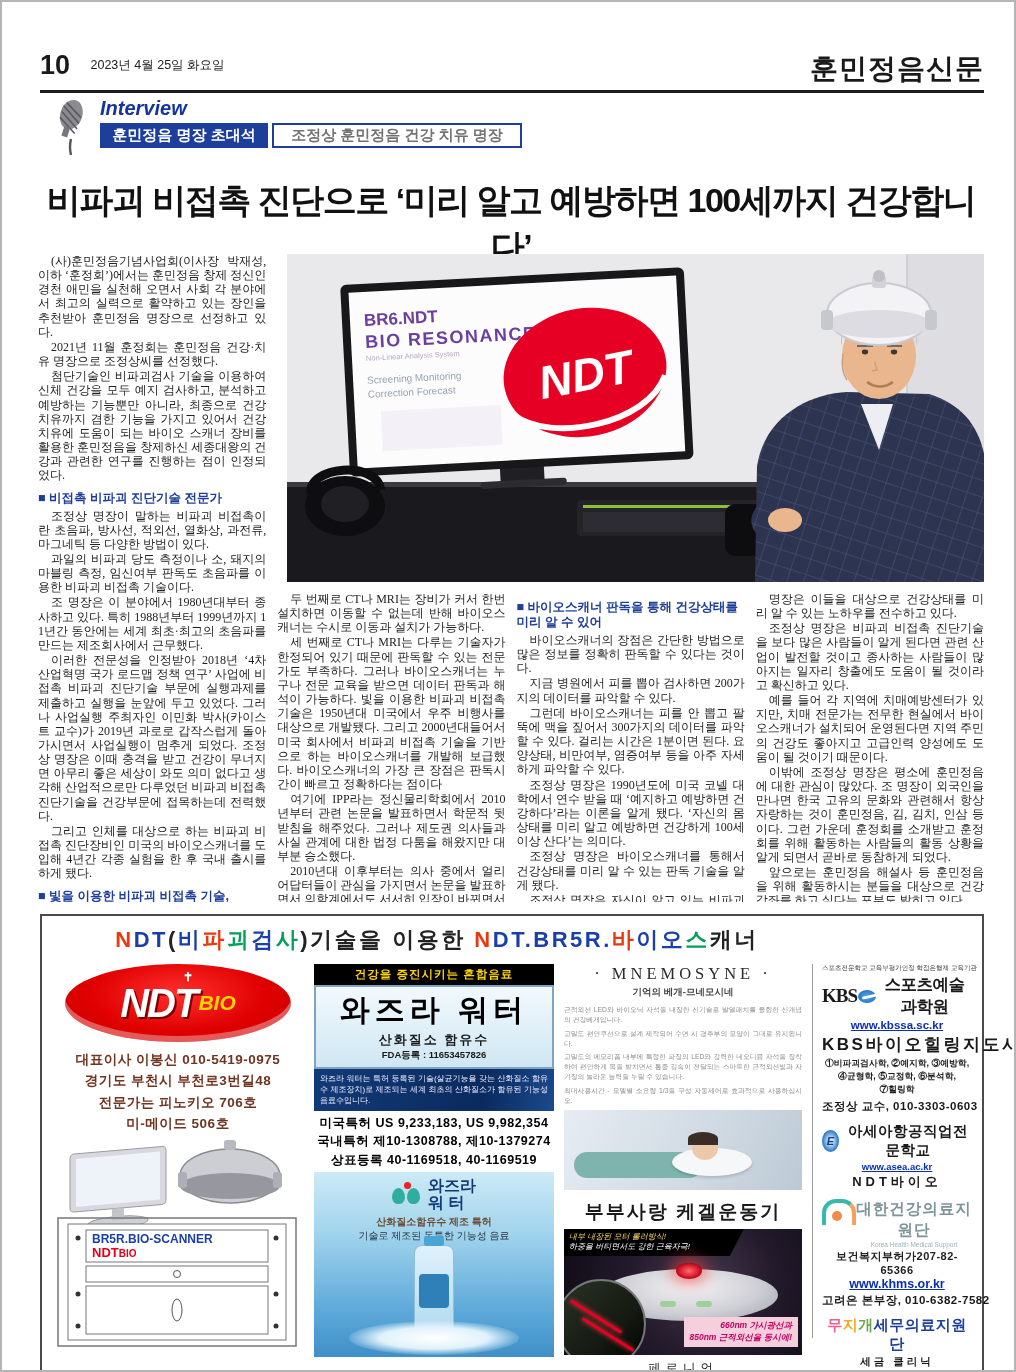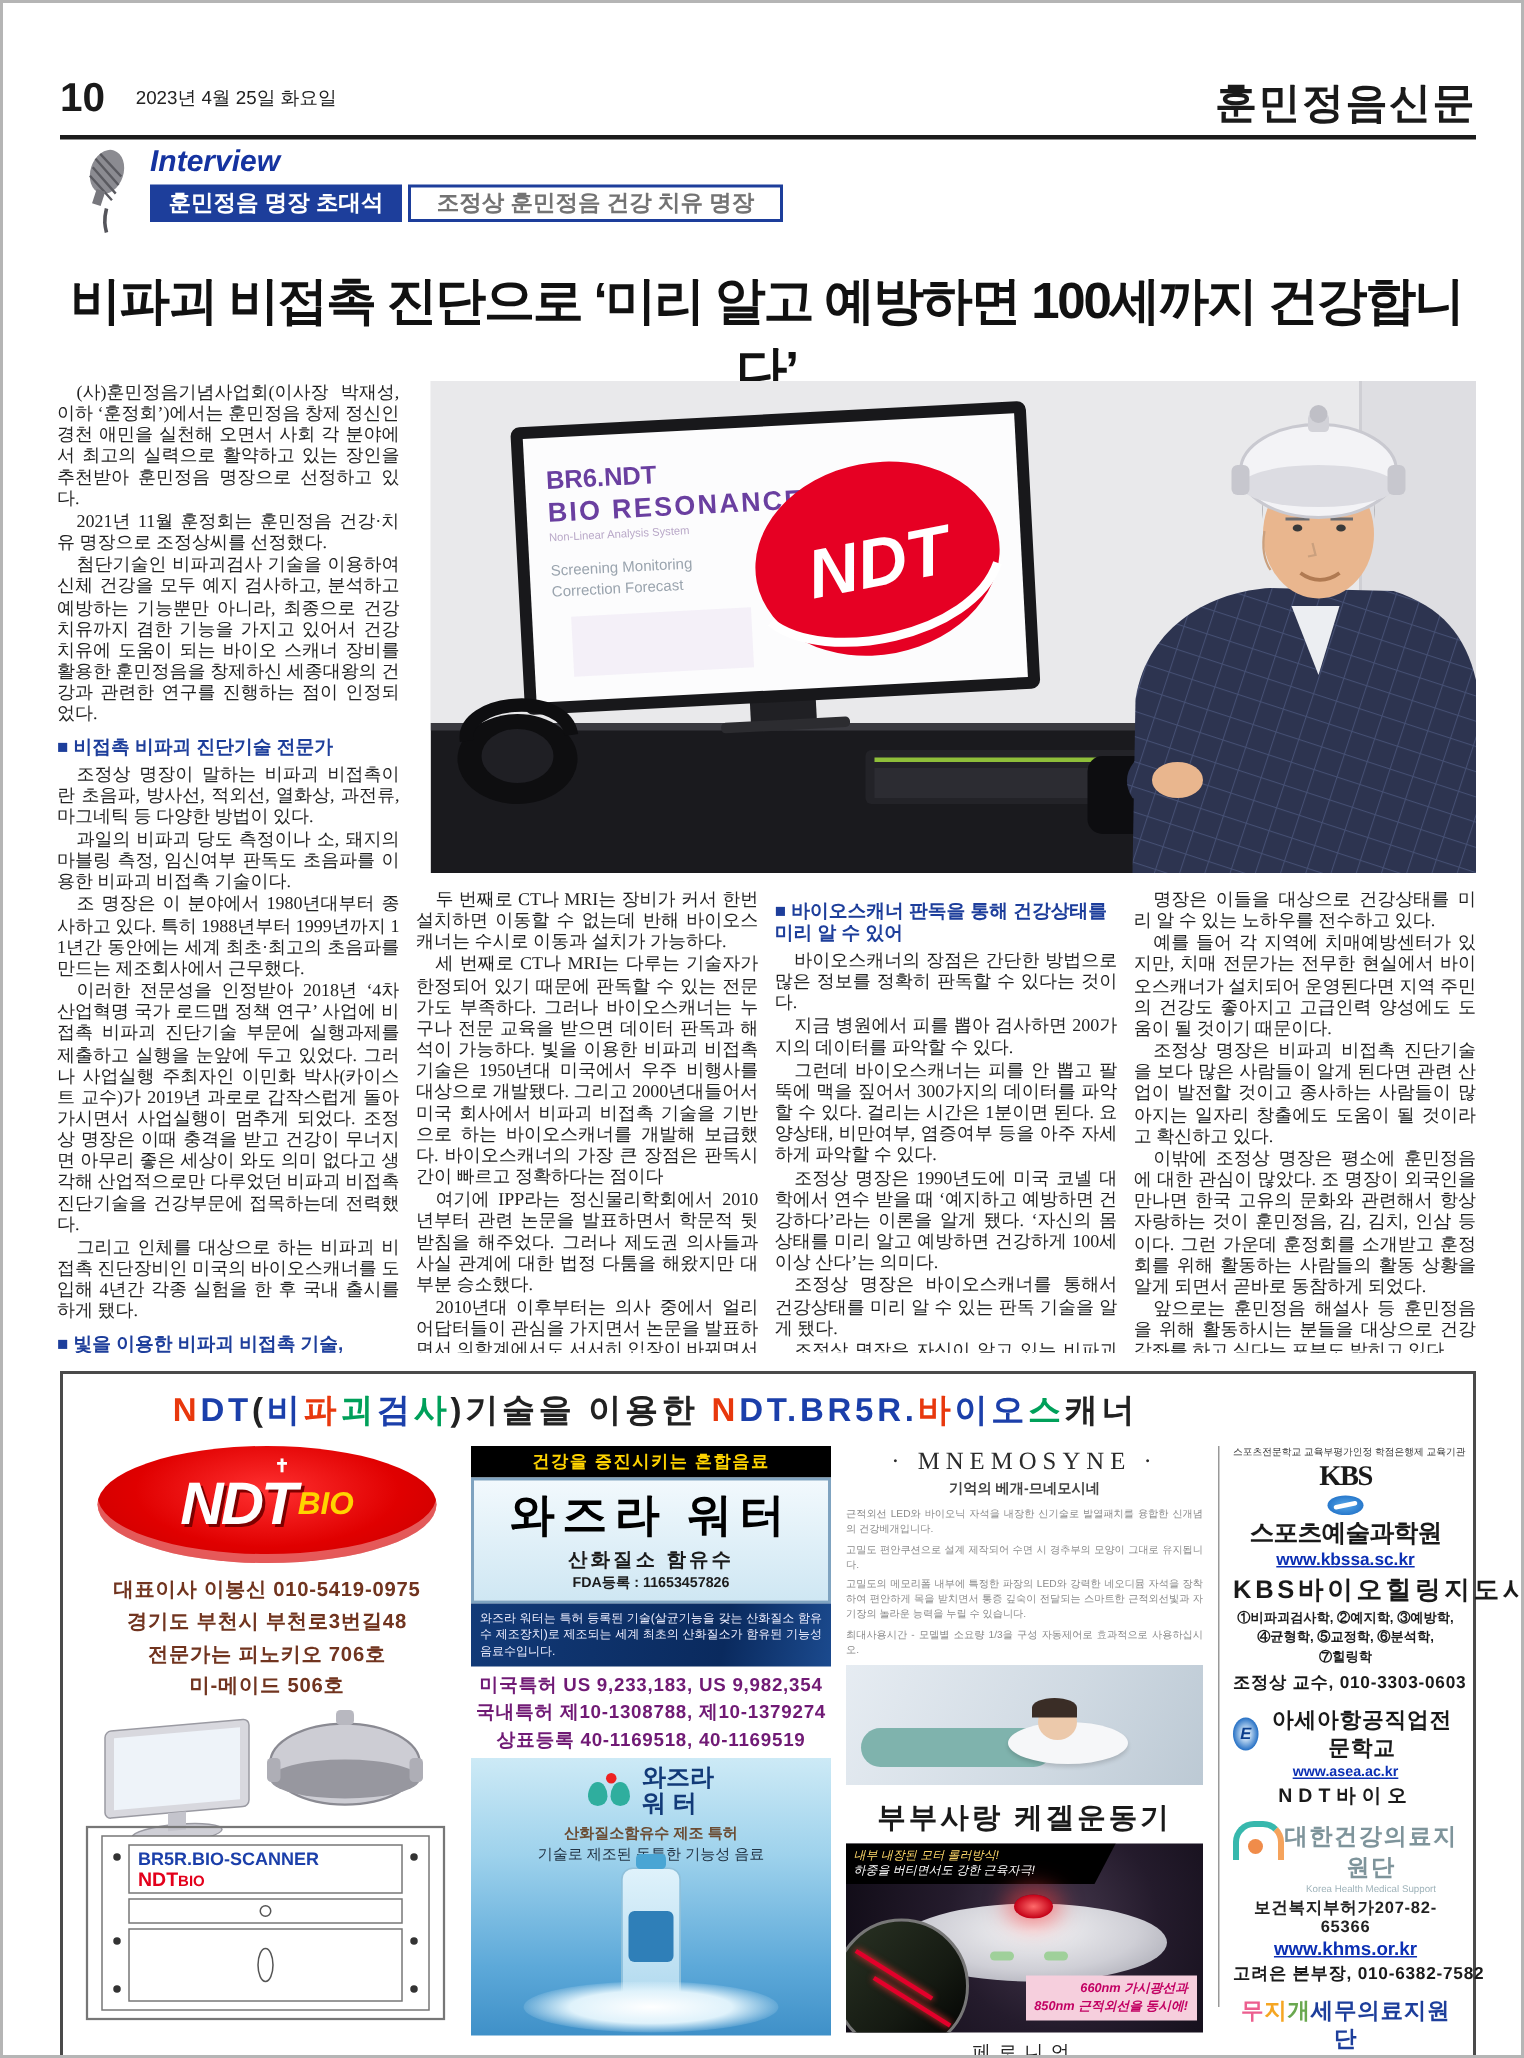--- a/index.html
+++ b/index.html
@@ -49,21 +49,21 @@
   .ndt-addr div{font-size:13.5px;font-weight:bold;color:#71341f;text-align:center;line-height:1.58;letter-spacing:0.5px;}
   
   .wz-bar{background:#000;color:#ffd400;font-weight:bold;font-size:11.5px;text-align:center;padding:3px 0;letter-spacing:1px;}
   .wz-box{border:2px solid #7fa3c0;background:linear-gradient(#f2f9fd,#cfe7f3);text-align:center;padding:3px 0 5px;}
   .wz-title{font-size:30px;font-weight:900;letter-spacing:5px;color:#000;}
   .wz-sub{font-size:13px;font-weight:bold;letter-spacing:2px;}
   .wz-fda{font-size:9.5px;font-weight:bold;}
   .wz-desc{background:linear-gradient(100deg,#123a78,#0a2a5e 70%,#1b4a8e);color:#eef;font-size:8px;
            padding:4px 6px;line-height:1.4;text-align:justify;}
   .wz-patents{margin:3px 0 2px;}
-  .wz-patents div{font-size:12.5px;font-weight:bold;text-align:center;line-height:1.5;color:#701a75;letter-spacing:0.5px;}
+  .wz-patents div{font-size:12.5px;font-weight:bold;text-align:center;line-height:1.5;color:#000000;letter-spacing:0.5px;}
   .wz-img{height:185px;background:linear-gradient(180deg,#cdeaf6 0%,#9ed2ec 35%,#5da9d9 75%,#3f90c8 100%);
           position:relative;text-align:center;overflow:hidden;margin-top:2px;}
   .wz-logo-row{display:flex;justify-content:center;align-items:center;gap:6px;padding-top:6px;}
   .wz-drops{position:relative;width:30px;height:22px;}
   .wz-drops i{position:absolute;width:13px;height:16px;background:#2fae9e;border-radius:50% 50% 50% 50%/60% 60% 40% 40%;}
   .wz-drops i:nth-child(1){left:0;top:4px;} .wz-drops i:nth-child(2){left:15px;top:4px;}
   .wz-drops b{position:absolute;left:12px;top:-2px;width:7px;height:7px;background:#e22;border-radius:50%;}
   .wz-imgname{font-weight:900;color:#123a78;font-size:16px;line-height:1.05;text-align:left;}
   .wz-imgline1{font-size:10px;font-weight:bold;color:#6b4c33;margin-top:4px;}
   .wz-imgline2{font-size:10px;color:#234;}
@@ -98,21 +98,21 @@
   .kg-btn{position:absolute;width:16px;height:6px;background:#9fd09a;border-radius:3px;top:72px;}
   .kg-inset{position:absolute;left:-8px;bottom:-14px;width:86px;height:86px;border-radius:50%;
             background:linear-gradient(135deg,#2a3324 0%,#151a12 60%,#000 100%);border:2px solid #777;overflow:hidden;}
   .kg-inset i{position:absolute;width:60px;height:3px;background:#e3002b;transform:rotate(32deg);box-shadow:0 0 5px #f33;}
   .kg-pink{position:absolute;right:4px;bottom:8px;background:#f6cfdd;color:#c20063;font-size:8.5px;font-weight:bold;
            padding:3px 6px;line-height:1.4;text-align:right;font-style:italic;}
   .kg-caption{text-align:center;font-size:12.5px;letter-spacing:5px;margin-top:5px;color:#222;}
   
   .rc-block{text-align:center;margin-bottom:8px;}
   .rc-top{font-size:6.5px;color:#333;letter-spacing:0px;white-space:nowrap;}
-  .kbs-logo{display:flex;justify-content:center;align-items:center;gap:1px;margin-top:1px;flex-direction:column;}
+  .kbs-logo{display:flex;justify-content:center;align-items:center;gap:1px;margin-top:1px;}
   .kbs-k{font-weight:900;font-size:19px;font-family:"Liberation Serif",serif;letter-spacing:-1px;}
   .kbs-oval{width:24px;height:13px;background:radial-gradient(#55a7e8,#1565c0);border-radius:50%;position:relative;}
   .kbs-oval:after{content:"";position:absolute;left:4px;top:5px;width:16px;height:3px;background:#fff;border-radius:2px;transform:rotate(-12deg);}
   .kbs-s{font-weight:900;font-size:16.5px;font-family:"Liberation Serif",serif;letter-spacing:-0.5px;}
   .ad-link{color:#0b2fb4;font-weight:bold;text-decoration:underline;font-size:11.5px;display:block;margin:1px 0;}
   .kbs-name{font-size:17px;font-weight:900;letter-spacing:2.5px;margin:2px 0 1px;white-space:nowrap;}
   .kbs-subj{font-size:8.8px;font-weight:bold;line-height:1.5;word-break:keep-all;}
   .rc-contact{font-size:11.5px;font-weight:900;margin-top:2px;letter-spacing:0.5px;white-space:nowrap;}
   .asea-row{display:flex;justify-content:center;align-items:center;gap:5px;}
   .asea-logo{width:22px;height:22px;border-radius:50%;background:radial-gradient(#cfe4f7 20%,#1565c0 75%);
@@ -186,22 +186,22 @@
         <div class="para">바이오스캐너의 장점은 간단한 방법으로 많은 정보를 정확히 판독할 수 있다는 것이다.</div>
         <div class="para">지금 병원에서 피를 뽑아 검사하면 200가지의 데이터를 파악할 수 있다.</div>
         <div class="para">그런데 바이오스캐너는 피를 안 뽑고 팔뚝에 맥을 짚어서 300가지의 데이터를 파악할 수 있다. 걸리는 시간은 1분이면 된다. 요양상태, 비만여부, 염증여부 등을 아주 자세하게 파악할 수 있다.</div>
         <div class="para">조정상 명장은 1990년도에 미국 코넬 대학에서 연수 받을 때 ‘예지하고 예방하면 건강하다’라는 이론을 알게 됐다. ‘자신의 몸 상태를 미리 알고 예방하면 건강하게 100세 이상 산다’는 의미다.</div>
         <div class="para">조정상 명장은 바이오스캐너를 통해서 건강상태를 미리 알 수 있는 판독 기술을 알게 됐다.</div>
         <div class="para">조정상 명장은 자신이 알고 있는 비파괴 비접촉 진단 노하우를 가급적 많은 사람들에게 알리기 위해 현재 KBS스포츠예술과학원회에서 바이오힐링 지도사 과정을 통해 관련 지식을 전달하고 있다.</div>
       </div>
     <div class="col col-offset">
       <div>
           <div class="para">명장은 이들을 대상으로 건강상태를 미리 알 수 있는 노하우를 전수하고 있다.</div>
+          <div class="para">조정상 명장은 비파괴 비접촉 진단기술을 보다 많은 사람들이 알게 된다면 관련 산업이 발전할 것이고 종사하는 사람들이 많아지는 일자리 창출에도 도움이 될 것이라고 확신하고 있다.</div>
           <div class="para">예를 들어 각 지역에 치매예방센터가 있지만, 치매 전문가는 전무한 현실에서 바이오스캐너가 설치되어 운영된다면 지역 주민의 건강도 좋아지고 고급인력 양성에도 도움이 될 것이기 때문이다.</div>
-          <div class="para">조정상 명장은 비파괴 비접촉 진단기술을 보다 많은 사람들이 알게 된다면 관련 산업이 발전할 것이고 종사하는 사람들이 많아지는 일자리 창출에도 도움이 될 것이라고 확신하고 있다.</div>
           <div class="para">이밖에 조정상 명장은 평소에 훈민정음에 대한 관심이 많았다. 조 명장이 외국인을 만나면 한국 고유의 문화와 관련해서 항상 자랑하는 것이 훈민정음, 김, 김치, 인삼 등이다. 그런 가운데 훈정회를 소개받고 훈정회를 위해 활동하는 사람들의 활동 상황을 알게 되면서 곧바로 동참하게 되었다.</div>
           <div class="para">앞으로는 훈민정음 해설사 등 훈민정음을 위해 활동하시는 분들을 대상으로 건강 강좌를 하고 싶다는 포부도 밝히고 있다.</div>
         </div>
 
     </div>
 
     <div class="photo">
       <svg width="701" height="328" viewBox="0 0 701 328">
         <rect x="0" y="0" width="701" height="328" fill="#e9e9eb"></rect>
         <rect x="620" y="0" width="81" height="328" fill="#dedee2"></rect>

